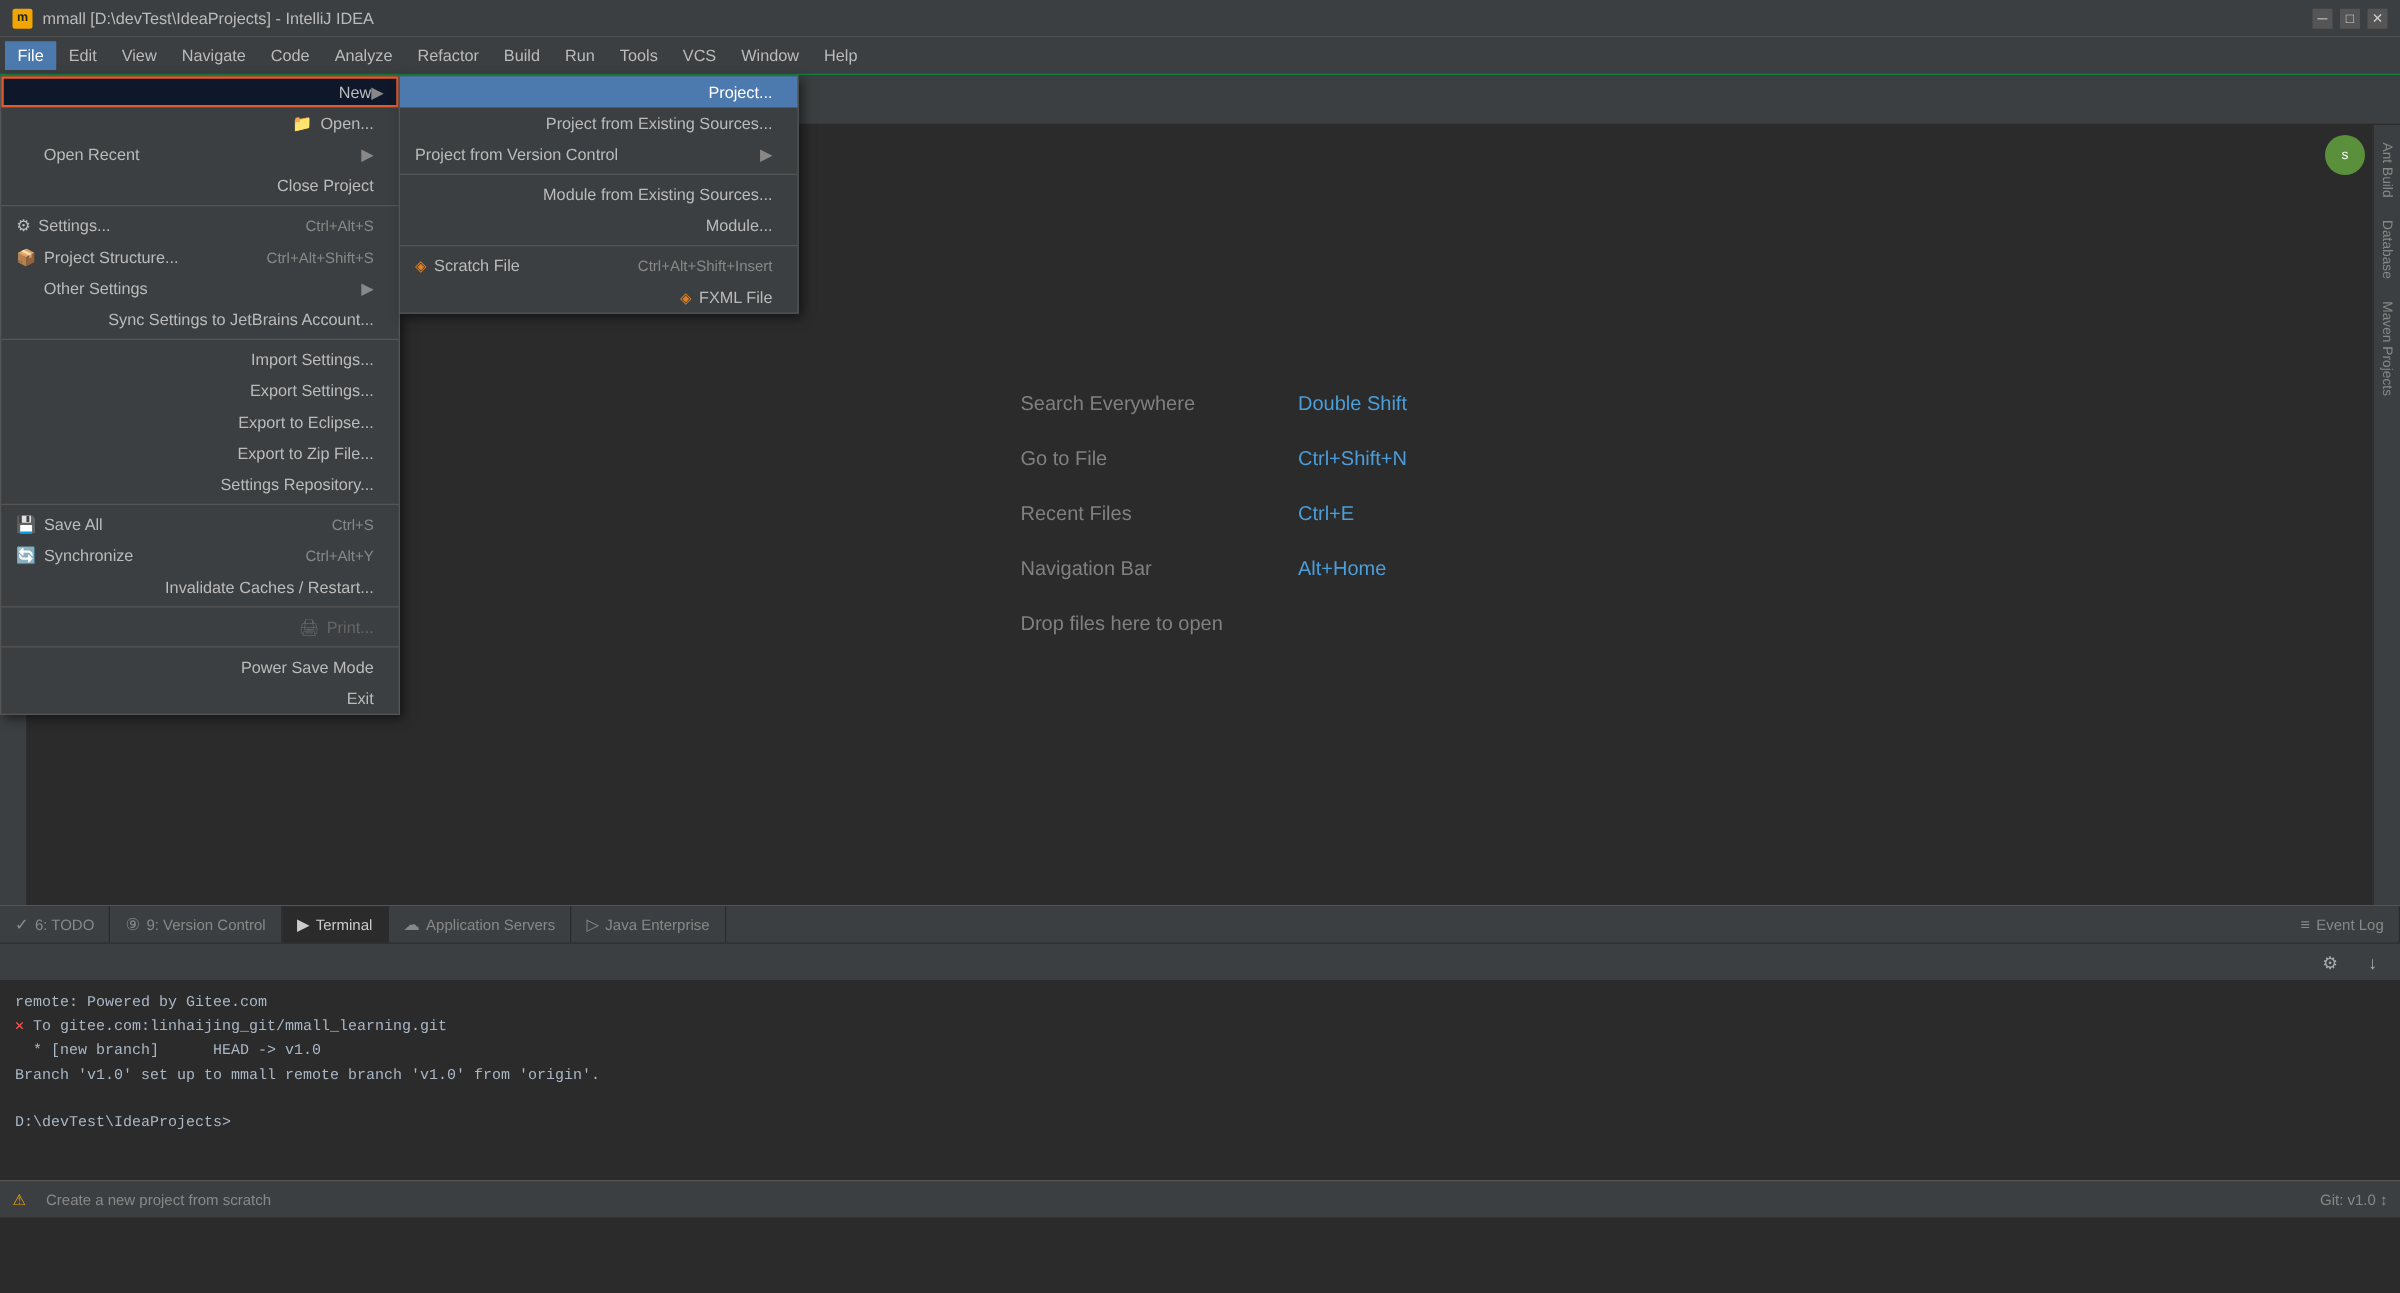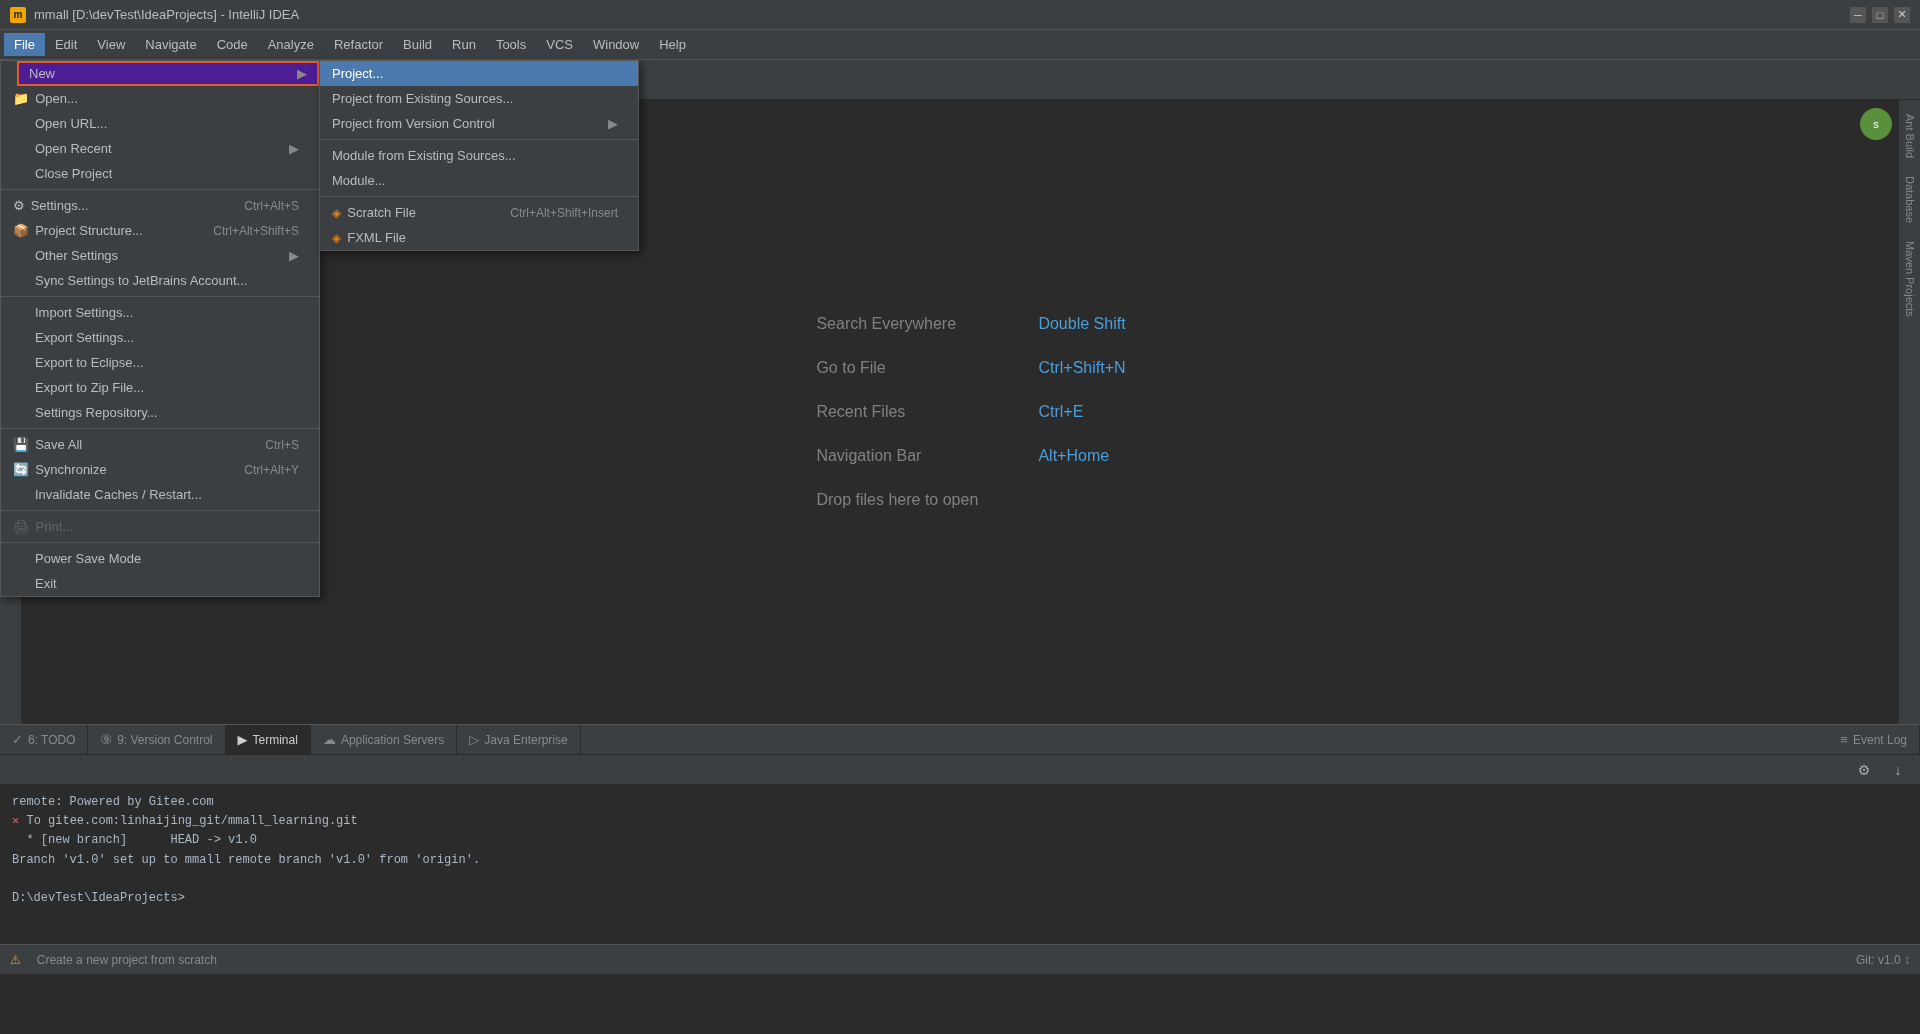--- a/index.html
+++ b/index.html
@@ -262,21 +262,21 @@
       left: 0;
       background: #3c3f41;
       border: 1px solid #555;
       min-width: 320px;
       box-shadow: 3px 3px 8px rgba(0,0,0,0.5);
       z-index: 1000;
     }
     .menu-section-item {
       display: flex;
       align-items: center;
-      justify-content: flex-start;
+      justify-content: flex-end;
       padding: 5px 20px 5px 12px;
       cursor: pointer;
       color: #bbb;
       font-size: 13px;
       white-space: nowrap;
     }
     .menu-section-item .shortcut { color: #888; font-size: 12px; }
     .menu-section-item .arrow { color: #888; }
     .menu-divider {
       height: 1px;
@@ -447,31 +447,27 @@
     <span style="color:#f0a500;">⚠</span>
     <span>Create a new project from scratch</span>
   </div>
   <div class="status-right">
     <span style="cursor:pointer;">Git: v1.0 ↕</span>
   </div>
 </div>
 
 <div class="file-menu">
 
-  <div class="menu-section-item new-menu-outline" style="background:#4c1d95; display:flex; align-items:center; justify-content:space-between; padding: 5px 12px; margin-left: 16px;">
+  <div class="menu-section-item new-menu-outline" style="background:#0f172a; display:flex; align-items:center; padding: 5px 12px;">
     <span>New</span>
     <span class="arrow">▶</span>
   </div>
   <div class="menu-section-item">
     <span style="margin-right:6px;">📁</span>
     <span>Open...</span>
-  </div>
-  <div class="menu-section-item">
-    <span style="margin-right:22px;"></span>
-    <span>Open URL...</span>
   </div>
   <div class="menu-section-item" style="display:flex; justify-content:space-between;">
     <span style="margin-left:22px;">Open Recent</span>
     <span class="arrow">▶</span>
   </div>
   <div class="menu-section-item">
     <span style="margin-left:22px;">Close Project</span>
   </div>
   <div class="menu-divider"></div>
   <div class="menu-section-item" style="display:flex; justify-content:space-between;">

